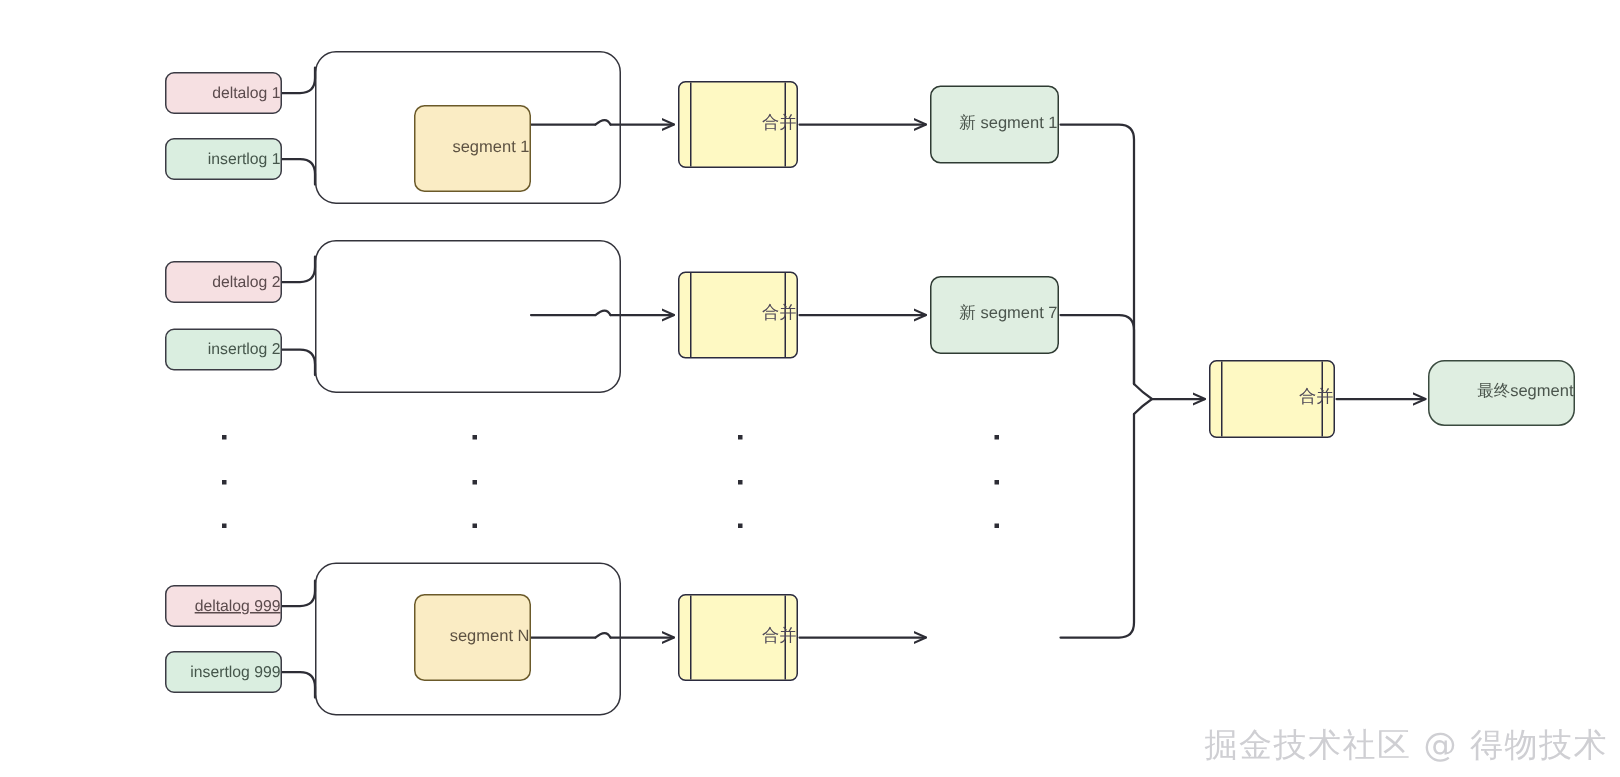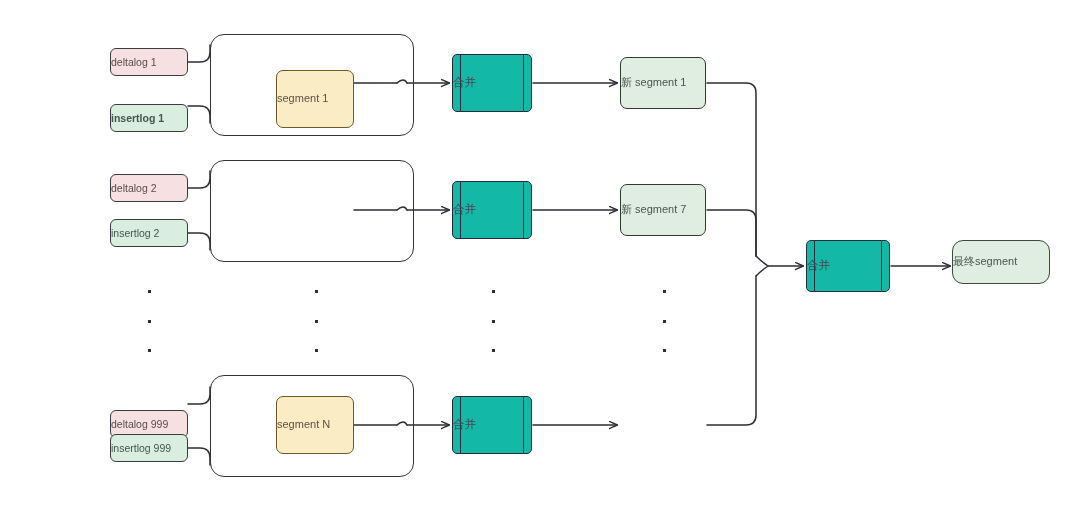--- a/index.html
+++ b/index.html
@@ -9,21 +9,21 @@
     font-family:"Liberation Sans","DejaVu Sans",sans-serif;
     overflow:hidden;
     position:relative;
   }
   #stage{position:absolute;left:0;top:0;width:1080px;height:518px;}
   svg.wires{position:absolute;left:0;top:0;width:1080px;height:518px;pointer-events:none;}
 
   .node{
     position:absolute;
     box-sizing:border-box;
-    display:flex;align-items:center;justify-content:flex-start;
+    display:flex;align-items:center;justify-content:flex-end;
     text-align:center;
     line-height:1.2;
     color:#4a4a4a;
     z-index:3;
   }
 
   
   .deltalog{
     width:78px;height:28px;
     background:#f6e0e2;
@@ -54,21 +54,21 @@
     width:78px;height:58px;
     background:#faecc4;
     border:1.6px solid #6b5a2a;
     border-radius:7px;
     font-size:11px;
     color:#5d5242;
   }
   
   .merge{
     width:80px;height:58px;
-    background:#14b8a6;
+    background:#fef9c3;
     border:1.8px solid #2b2b3e;
     border-radius:5px;
     font-size:11.5px;
     color:#4c4657;
     position:absolute;
   }
   .merge .bar{
     position:absolute;top:0;bottom:0;width:0;
     border-left:1.6px solid #2b2b3e;
   }
@@ -160,21 +160,21 @@
     </g>
   </svg>
 
   <div class="group" style="left:210px;top:34px;width:202px;height:100px;"></div>
   <div class="group" style="left:210px;top:160px;width:202px;height:100px;"></div>
   <div class="group" style="left:210px;top:375px;width:202px;height:100px;"></div>
 
   <div class="node deltalog" style="left:110px;top:48px;">
     <span>deltalog 1</span>
   </div>
-  <div class="node insertlog" style="left:110px;top:104px;font-weight:bold;">
+  <div class="node insertlog" style="left:110px;top:92px;">
     <span>insertlog 1</span>
   </div>
   <div class="node segment" style="left:276px;top:54px;margin-top:16px;">
     <span>segment 1</span>
   </div>
   <div class="node merge" style="left:452px;top:54px;">
     <span class="bar l"></span>
     <span class="bar r"></span>
     <span class="mlabel">合并</span>
   </div>
@@ -211,21 +211,21 @@
     <i></i>
     <i></i>
     <i></i>
   </div>
   <div class="dots" style="left:663px;top:290px;">
     <i></i>
     <i></i>
     <i></i>
   </div>
 
-  <div class="node deltalog" style="left:110px;top:410px;">
+  <div class="node deltalog" style="left:110px;top:390px;text-decoration:underline;">
     <span>deltalog 999</span>
   </div>
   <div class="node insertlog" style="left:110px;top:434px;">
     <span>insertlog 999</span>
   </div>
   <div class="node segment" style="left:276px;top:396px;">
     <span>segment N</span>
   </div>
   <div class="node merge" style="left:452px;top:396px;">
     <span class="bar l"></span>
@@ -235,14 +235,15 @@
 
   <div class="node merge" style="left:806px;top:240px;width:84px;height:52px;">
     <span class="bar l"></span>
     <span class="bar r"></span>
     <span class="mlabel">合并</span>
   </div>
   <div class="node finalseg" style="left:952px;top:240px;">
     <span>最终segment</span>
   </div>
 
+  <div class="watermark">掘金技术社区 @ 得物技术</div>
 
 </div>
 
 </body></html>

